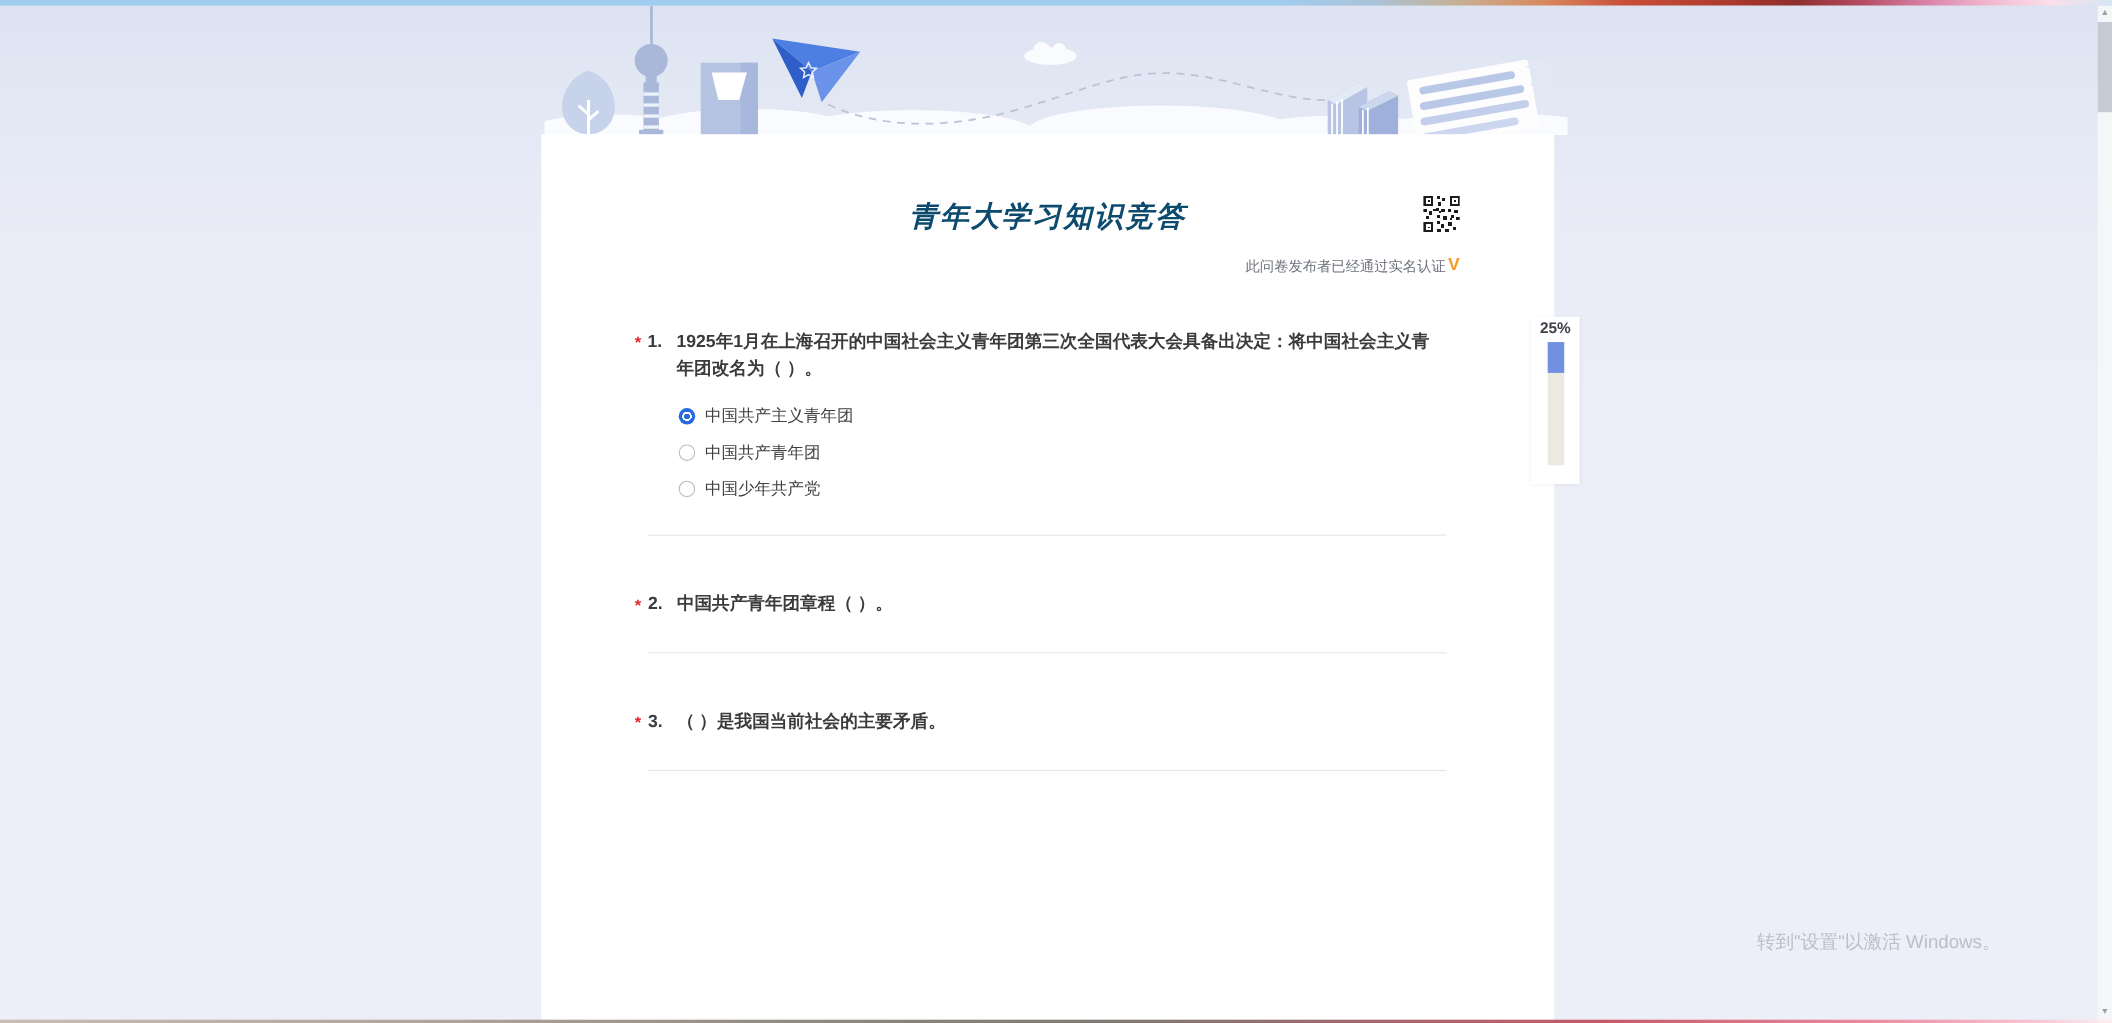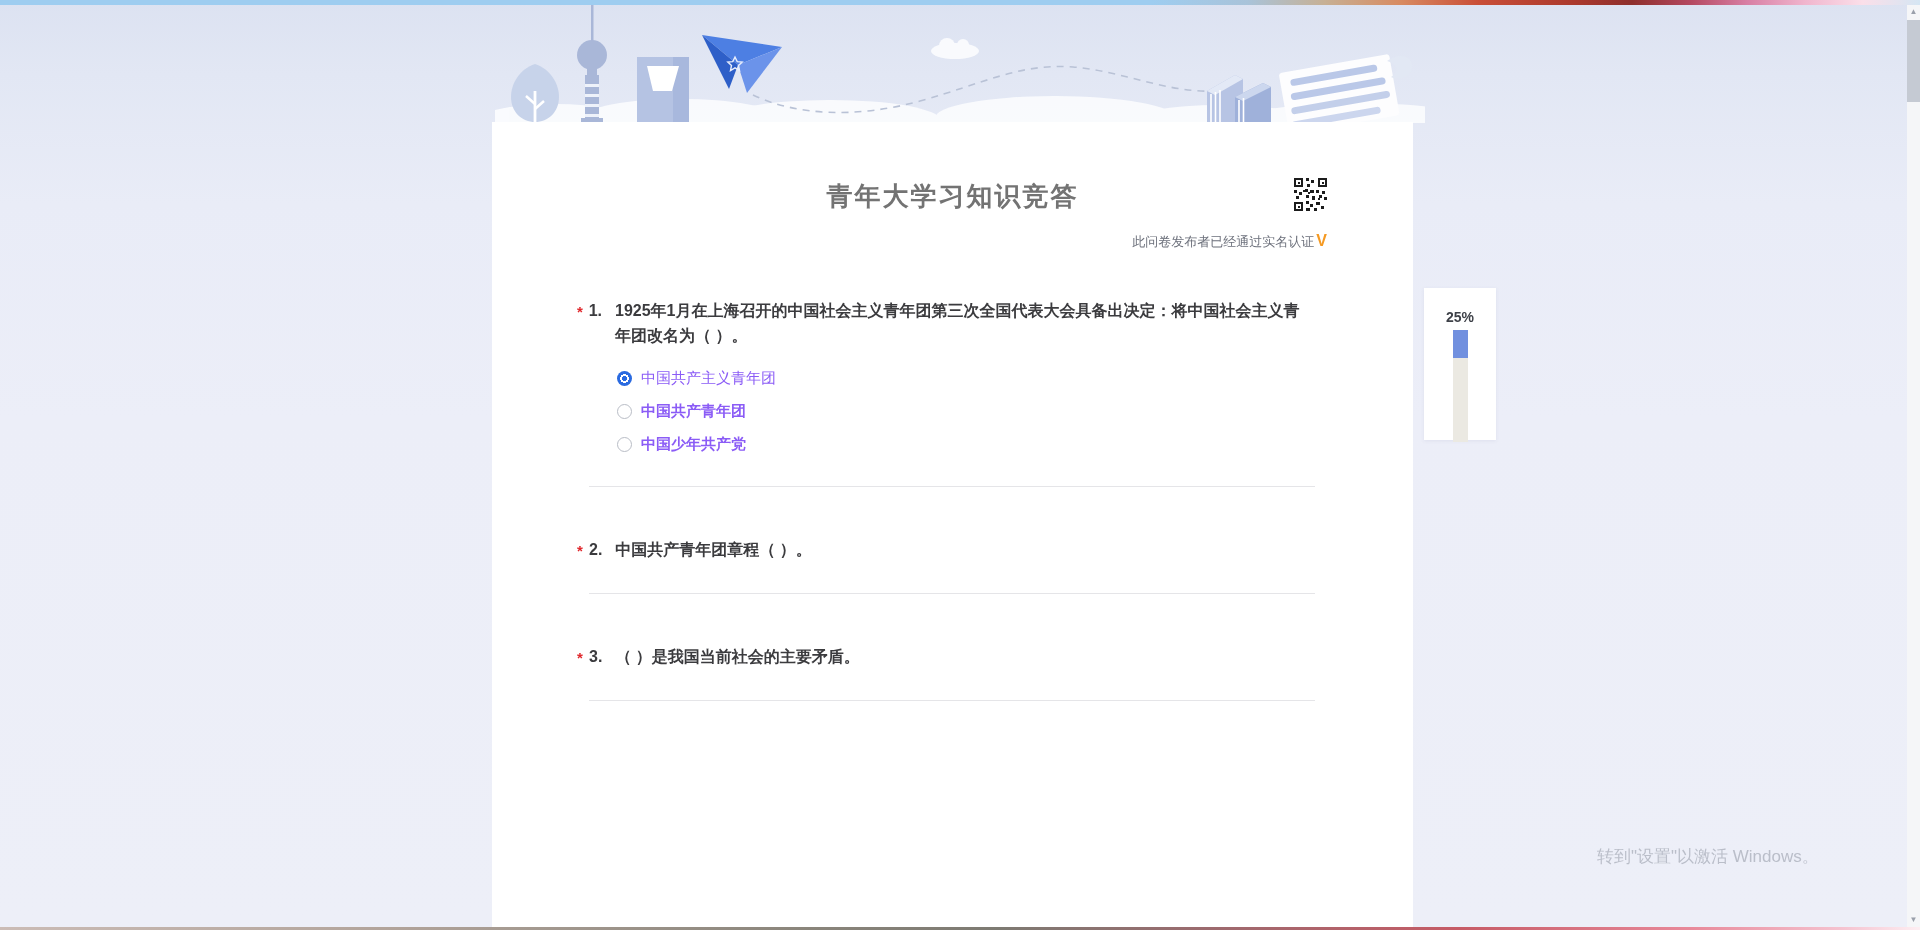--- a/index.html
+++ b/index.html
@@ -12,42 +12,42 @@
   
   .top-strip{ position:absolute; top:0; left:0; width:1920px; height:5px; z-index:60;
     background:linear-gradient(90deg,#9ecdf0 0%,#9ecdf0 60%,#a9c3d9 65%,#c7b094 69%,#d88a60 73%,#c94e37 77%,#ab392d 82%,#8e2f2c 85%,#b4485f 88%,#d87fa4 91%,#f0b5cd 94%,#fbdfe9 97%,#d5e6f3 100%);}
   .bottom-strip{ position:absolute; bottom:0; left:0; width:1920px; height:3px; z-index:60;
     background:linear-gradient(90deg,#cbbcb6 0%,#b2a49b 20%,#8a857b 42%,#7d7a72 52%,#9c6a6e 63%,#c65b66 76%,#e8899a 88%,#f5c3d0 96%,#fdeef2 100%);}
   
   .header-zone{ position:absolute; top:5px; left:0; width:1907px; height:118px; overflow:hidden; }
   .header-zone svg{ position:absolute; left:495px; top:0; }
   
   .card{ position:absolute; left:492px; top:122px; width:921px; height:808px; background:#ffffff; z-index:5; overflow:hidden; }
-  .card h1{ margin:0; padding-top:57px; text-align:center; font-size:26px; font-weight:bold; letter-spacing:2px; color:#737373; }
+  .card h1{ margin:0; padding-top:57px; text-align:center; font-size:26px; font-weight:bold; letter-spacing:2px; color:#0c4a6e;font-style:italic; }
   .qr{ position:absolute; top:56px; right:86px; width:33px; height:33px; }
   .verify{ position:absolute; top:111px; right:86px; font-size:13px; color:#6d717c; display:flex; align-items:flex-start; }
   .verify .vbadge{ color:#f59a23; font-weight:800; font-size:16px; margin-left:2px; line-height:1; }
   
   .questions{ padding:84px 98px 0 85px; }
   .q-block + .q-block{ margin-top:50px; }
   .q-head{ display:flex; align-items:flex-start; font-weight:bold; font-size:16px; line-height:25px; color:#3b3b3e; }
   .q-star{ color:#e0262b; font-size:15px; width:11px; position:relative; top:1px; }
   .q-num{ margin:0 13px 0 1px; white-space:nowrap; }
   .q-text{ max-width:700px; }
   .q-options{ margin-top:20px; padding-left:40px; }
   .q-option{ display:flex; align-items:center; height:21px; cursor:pointer; }
-  .q-option + .q-option{ margin-top:12px;font-weight:bold; }
+  .q-option + .q-option{ margin-top:12px; }
   .radio{ width:15px; height:15px; border-radius:50%; border:1px solid #b9bdc6; background:#fff; margin-right:9px; flex:none; }
   .radio.selected{ border:none;
     background:radial-gradient(circle,#2a6ae0 0 2.6px,#ffffff 2.6px 4.3px,#2a6ae0 4.3px 7.5px); }
-  .opt-label{ font-size:15px; color:#8b5cf6; }
+  .opt-label{ font-size:15px; color:#404040; }
   .q-divider{ border-top:1px solid #e5e5e8; margin:31px 0 0 12px; }
   
-  .progress-widget{ position:absolute; left:1424px; top:288px; width:72px; height:152px; background:#fff;
-    text-align:center; padding-top:21px; z-index:20; box-shadow:0 1px 4px rgba(60,70,110,.08); }
+  .progress-widget{ position:absolute; left:1392px; top:288px; width:44px; height:152px; background:#fff;
+    text-align:center; padding-top:2px; z-index:20; box-shadow:0 1px 4px rgba(60,70,110,.08); }
   .progress-label{ font-size:14px; font-weight:bold; color:#3e4148; }
   .progress-track{ width:15px; height:112px; margin:5px auto 0; background:#ebe9e2; }
   .progress-fill{ width:100%; background:#7190df; }
   
   .watermark{ position:absolute; left:1597px; top:841px; color:rgba(125,131,144,0.45); z-index:10; }
   .wm1{ font-size:29px; font-weight:400; }
   .wm2{ font-size:17px; margin-top:4px; }
   
   .scrollbar{ position:absolute; right:0; top:5px; bottom:3px; width:13px; background:#f5f6f8; z-index:55; }
   .scroll-arrow{ position:absolute; left:0; width:13px; height:14px; color:#9aa0ab; font-size:8px; line-height:14px; text-align:center; }

